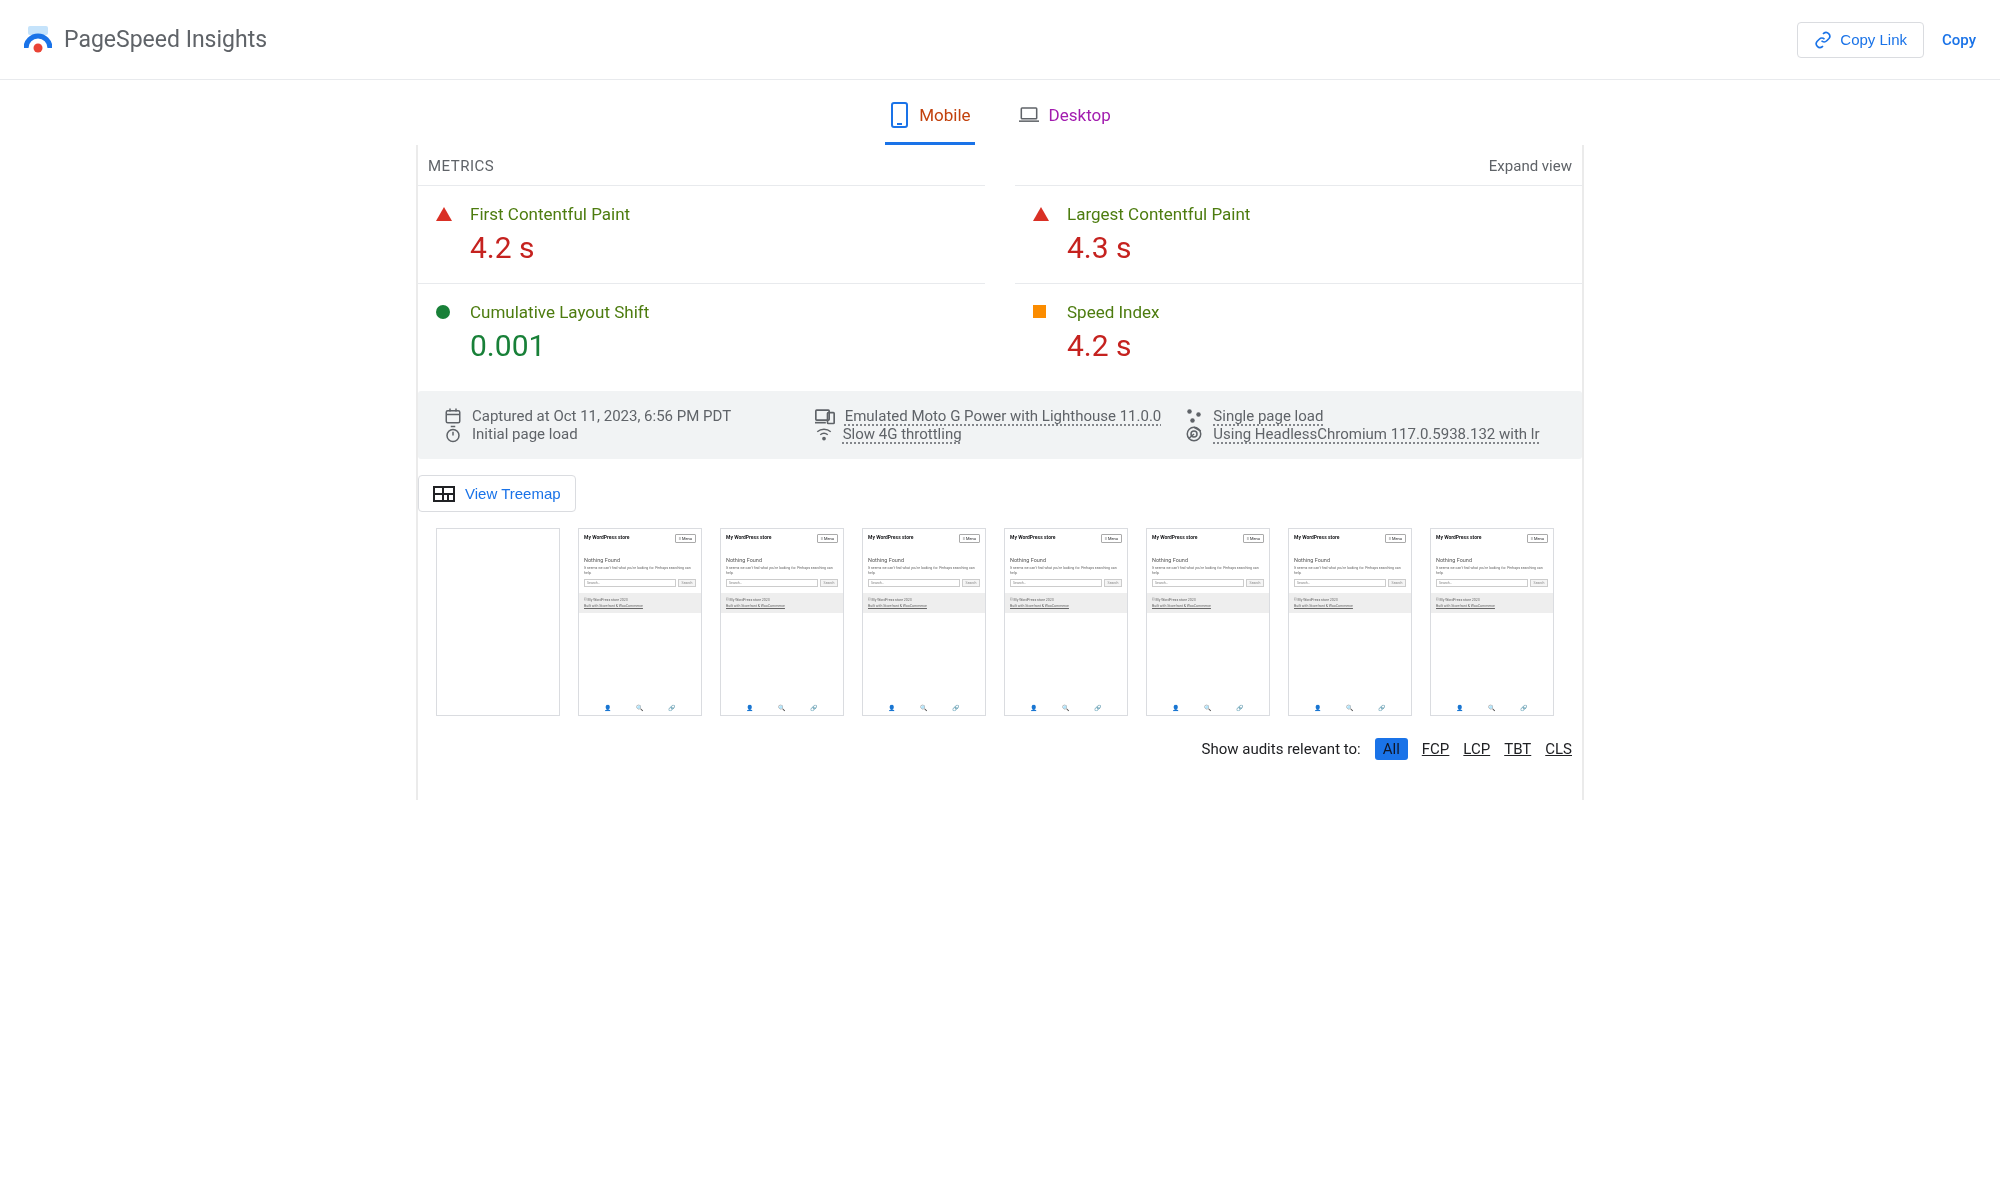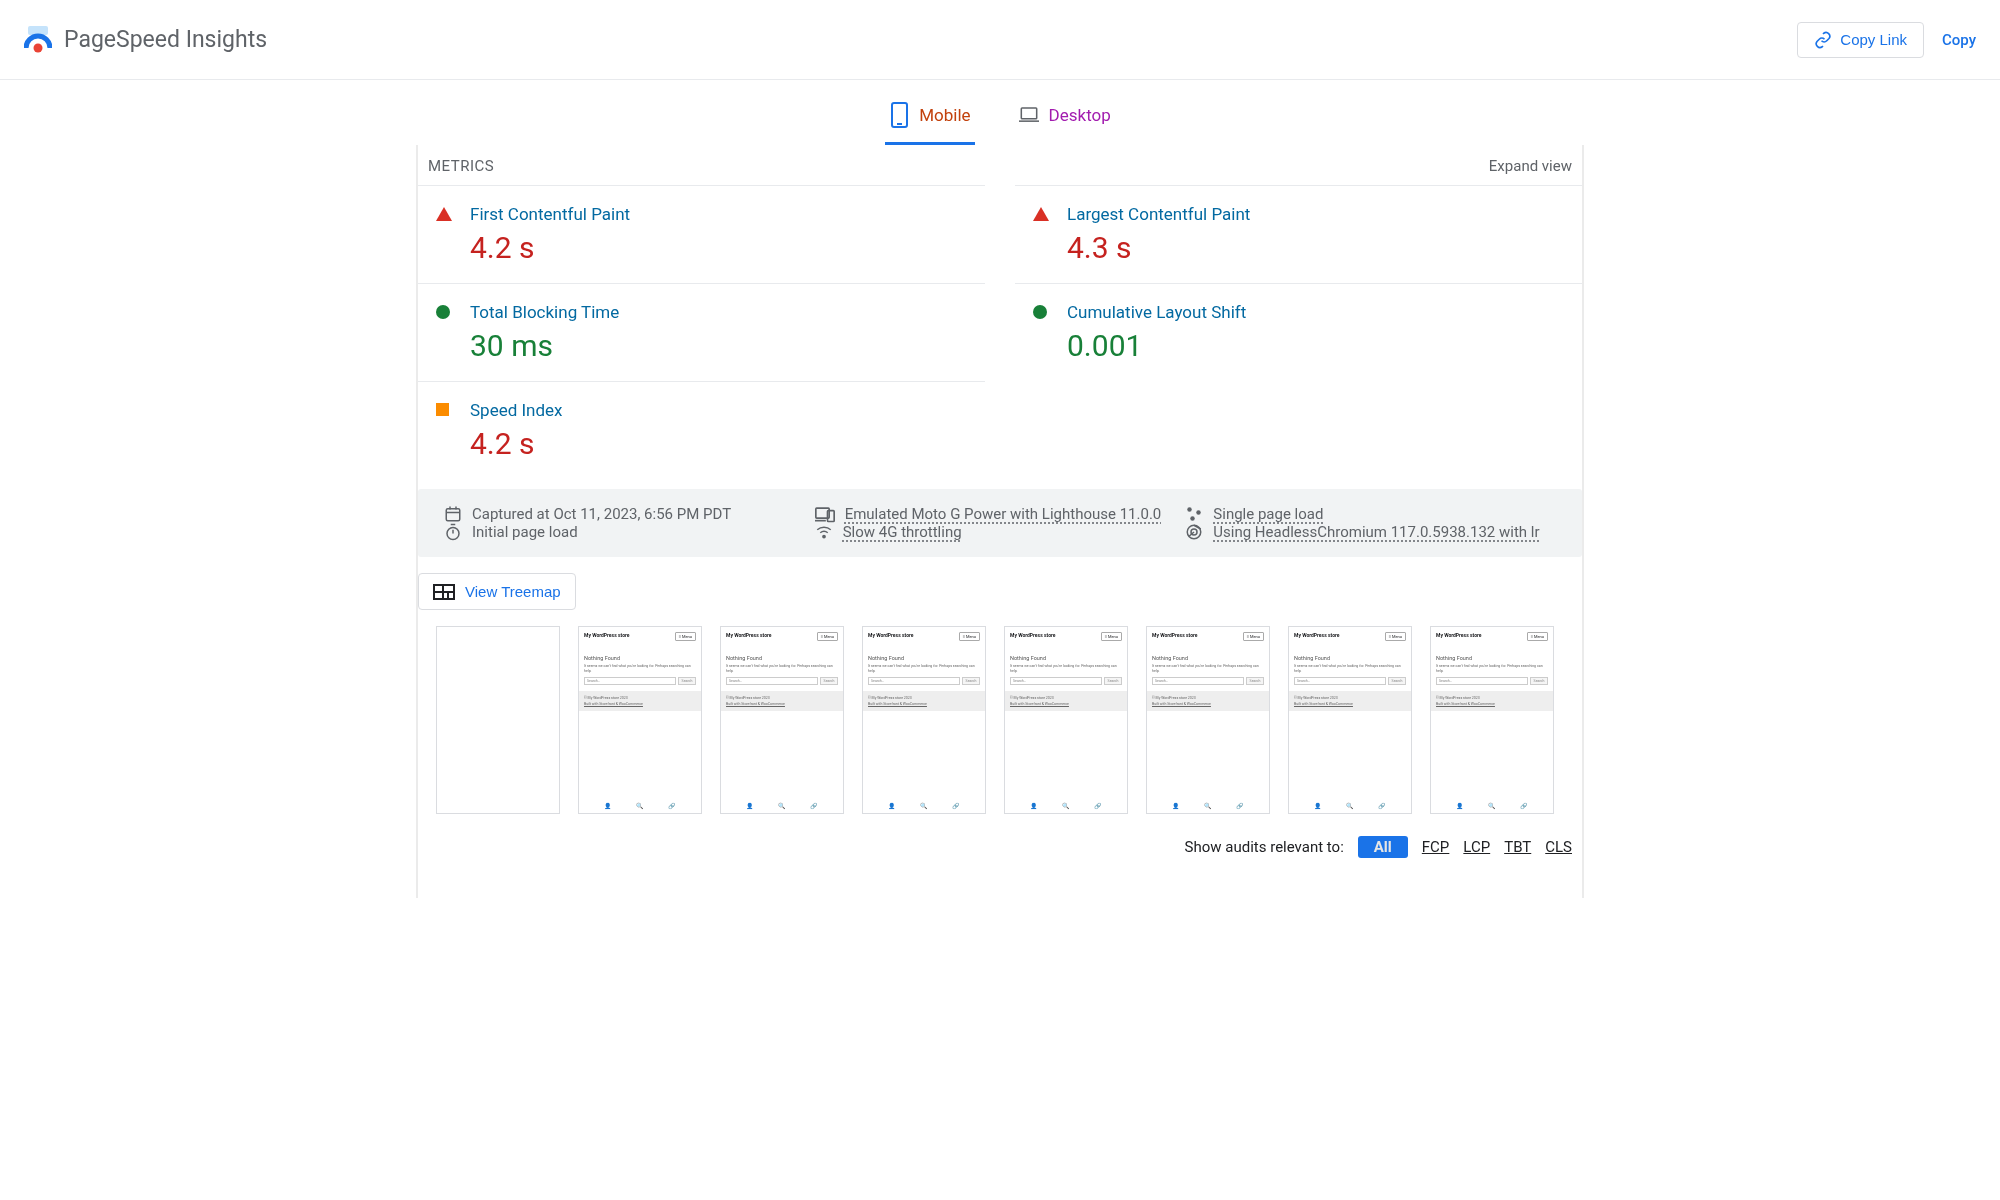--- a/index.html
+++ b/index.html
@@ -24,21 +24,21 @@
   .content { max-width: 1168px; margin: 0 auto; padding: 0 0 40px; border-left: 2px solid #ebebeb; border-right: 2px solid #ebebeb; }
 
   .section-header { display: flex; justify-content: space-between; align-items: center; padding: 12px 10px 10px; color: #5f6368; font-size: 15px; }
   .section-label { letter-spacing: .5px; }
   .expand-view { cursor: pointer; color: #5f6368; }
 
   .metrics-grid { display: grid; grid-template-columns: 1fr 1fr; column-gap: 30px; padding: 0 0px; }
   .metric { display: flex; align-items: flex-start; gap: 18px; padding: 18px 12px 18px 18px; border-top: 1px solid #e8eaed; }
   .metric-indicator { width: 16px; height: 16px; margin-top: 3px; flex-shrink: 0; }
   .metric-body { display: flex; flex-direction: column; gap: 6px; }
-  .metric-name { font-size: 17px; color: #0369a1; }
+  .metric-name { font-size: 17px; color: #4d7c0f; }
   .metric-value { font-size: 30px; font-weight: 400; }
   .val-red { color: #c5221f; }
   .val-green { color: #188038; }
   .val-orange { color: #c5221f; }
 
   .triangle-red { width: 0; height: 0; border-left: 8px solid transparent; border-right: 8px solid transparent; border-bottom: 14px solid #d93025; }
   .circle-green { width: 14px; height: 14px; border-radius: 50%; background: #188038; }
   .square-orange { width: 13px; height: 13px; background: #fb8c00; }
 
   
@@ -65,21 +65,21 @@
   .frame-search > div:last-child { flex: 0 0 auto; width: 18px; text-align:center; background:#f5f5f5;}
   .frame-footer { background: #eee; margin: 6px -5px 0; padding: 5px; font-size: 3.5px; color:#666;}
   .frame-footer u { display:block; margin-top:2px;}
   .frame-bottom-bar { margin-top: auto; display:flex; justify-content: space-around; padding: 4px 8px 4px; }
   .frame-bottom-bar span { font-size: 6px; color:#333;}
 
   
   .audits-filter { display: flex; justify-content: flex-end; align-items: center; gap: 14px; padding: 22px 10px 0; font-size: 15px; }
   .audits-filter .label { color: #202124; }
   .chip { text-decoration: underline; cursor: pointer; color: #202124;}
-  .chip.active { background: #1a73e8; color: #e5e5e5; text-decoration: none; padding: 2px 16px; border-radius: 3px; font-weight: bold; }
+  .chip.active { background: #1a73e8; color: #0f172a; text-decoration: none; padding: 2px 8px; border-radius: 3px; }
 
   
   svg { display: block; }
 </style>
 </head>
 <body>
 
 <div class="header">
   <div class="header-left">
     <span class="logo">
@@ -148,29 +148,20 @@
     <div class="metric">
       <div class="metric-indicator">
           <div class="triangle-red"></div>
         </div>
       <div class="metric-body">
         <span class="metric-name">Largest Contentful Paint</span>
         <span class="metric-value val-red">4.3 s</span>
       </div>
     </div>
 
-    <div class="metric">
-      <div class="metric-indicator">
-          <div class="circle-green"></div>
-        </div>
-      <div class="metric-body">
-        <span class="metric-name">Total Blocking Time</span>
-        <span class="metric-value val-green">30 ms</span>
-      </div>
-    </div>
 
     <div class="metric">
       <div class="metric-indicator">
           <div class="circle-green"></div>
         </div>
       <div class="metric-body">
         <span class="metric-name">Cumulative Layout Shift</span>
         <span class="metric-value val-green">0.001</span>
       </div>
     </div>

